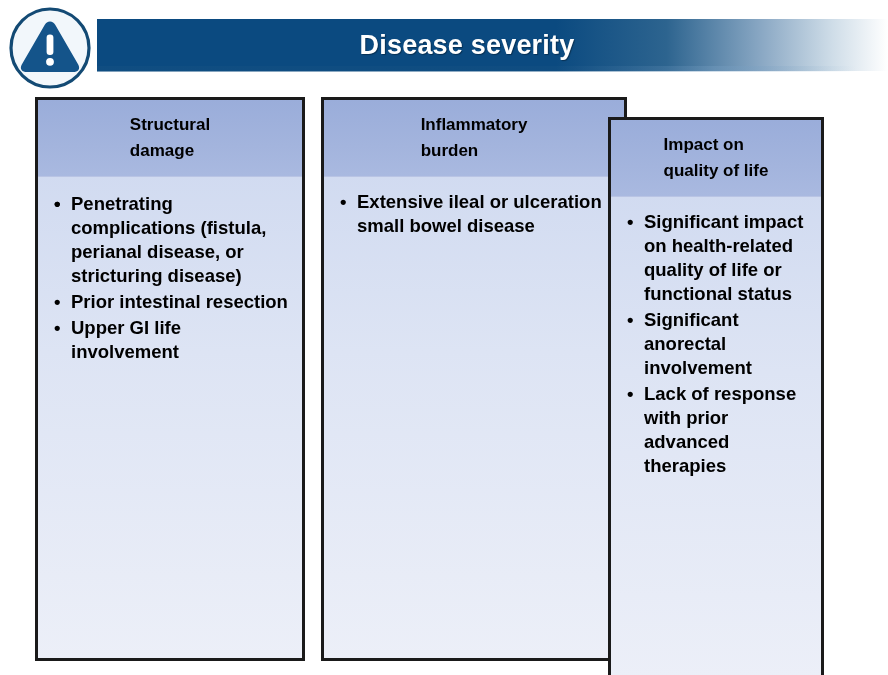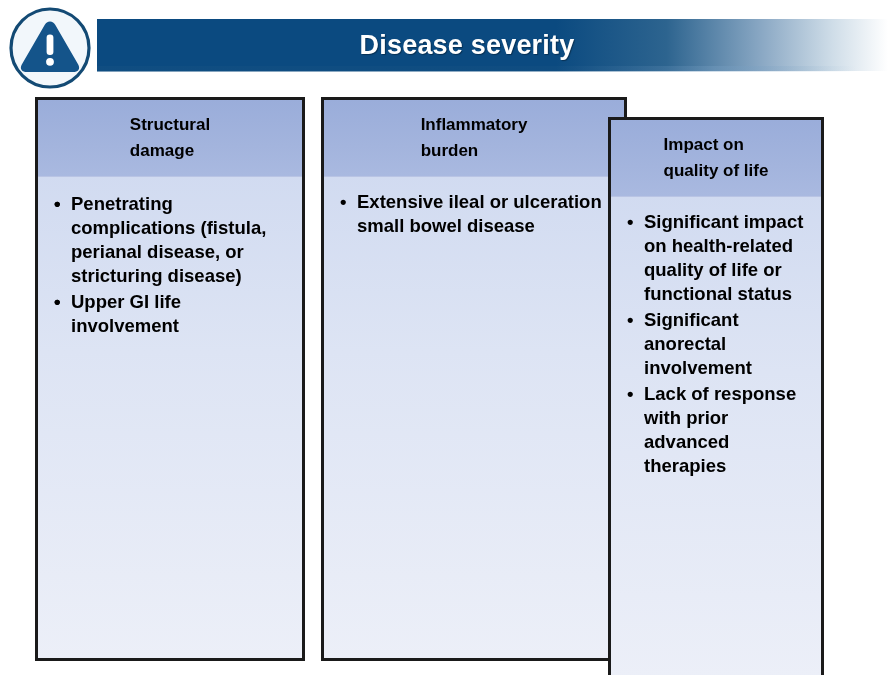--- a/index.html
+++ b/index.html
@@ -158,20 +158,21 @@
     <ul class="bullet-list">
       <li class="bullet-item">
         <span class="bullet-dot">•</span>
       </li>
       <li class="bullet-item">
         <span class="bullet-dot">•</span>
         <span>Penetrating complications (fistula, perianal disease, or stricturing disease)</span>
       </li>
       <li class="bullet-item">
         <span class="bullet-dot">•</span>
+        <span>Prior intestinal resection</span>
       </li>
       <li class="bullet-item">
         <span class="bullet-dot">•</span>
         <span>Upper GI life involvement</span>
       </li>
     </ul>
   </div>
 </div>
 
 <div class="column" id="column-1">

